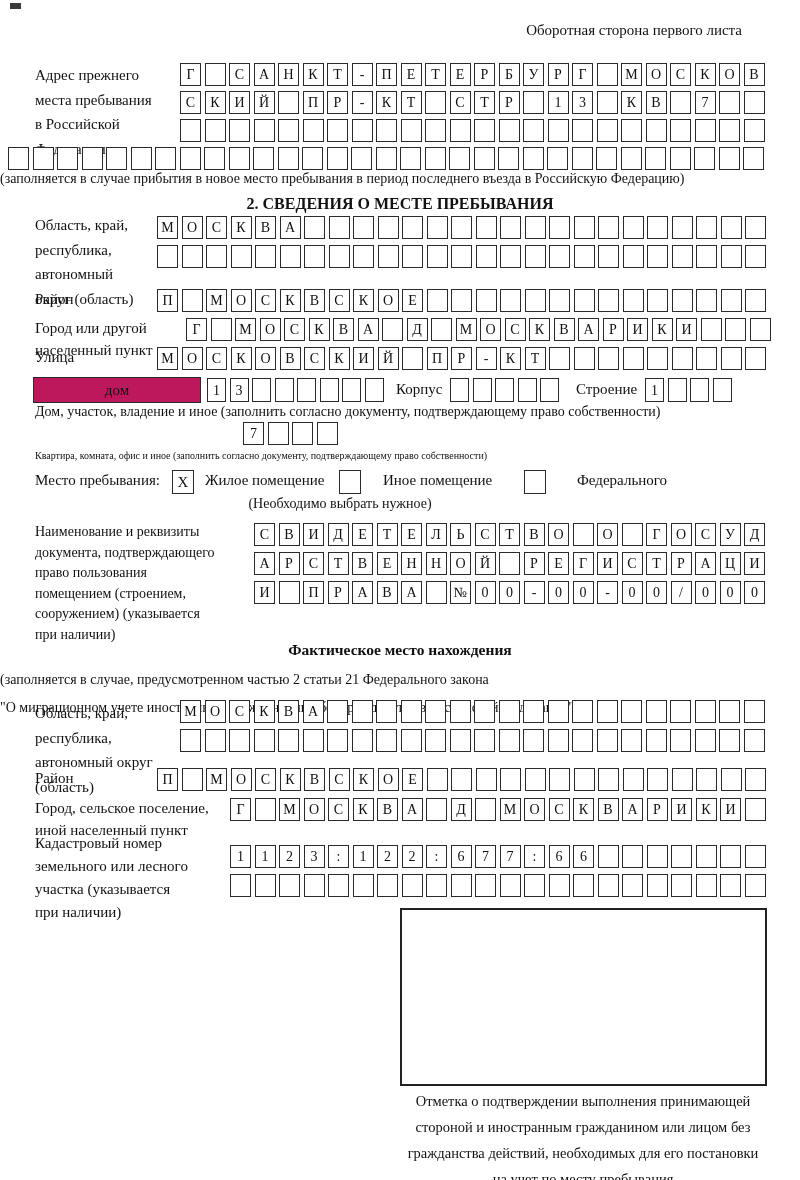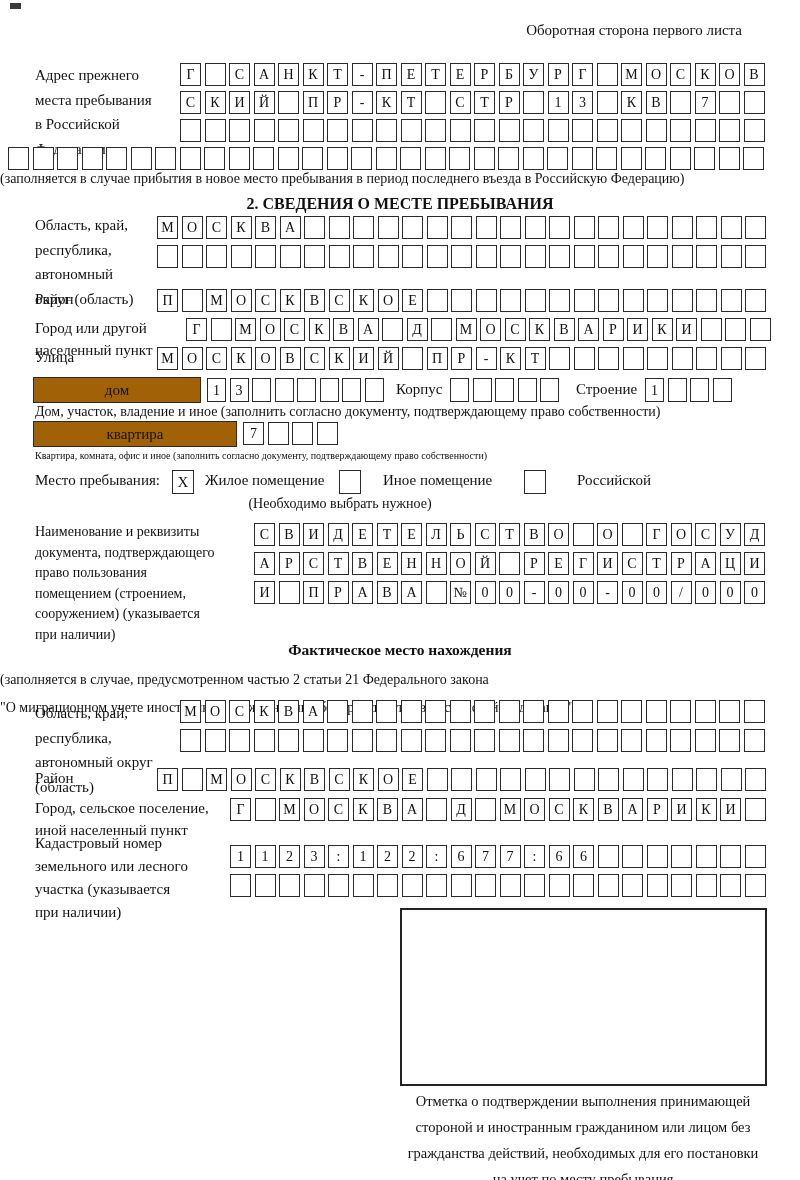--- a/index.html
+++ b/index.html
@@ -15,21 +15,21 @@
   .row{position:absolute;display:flex;}
   .cell{
     box-sizing:border-box;display:inline-flex;align-items:center;justify-content:center;
     width:21px;height:23px;border:1.5px solid #2a2a2a;margin-right:3.5px;
     font-size:14px;line-height:21px;background:#fff;
   }
   .cells-sm .cell{width:19px;height:24px;margin-right:3.5px;}
   .cells-cb .cell{width:22px;height:24px;font-size:15px;}
   .widebox{
     position:absolute;box-sizing:border-box;border:1.5px solid #2a2a2a;
-    display:flex;align-items:center;justify-content:center;font-size:15px;height:26px;background:#a16207;
+    display:flex;align-items:center;justify-content:center;font-size:15px;height:26px;background:#be185d;
   }
   .inline-lbl{position:absolute;font-size:15px;}
   .doc-lbl{position:absolute;font-size:14px;line-height:20.6px;white-space:pre-line;}
   .stamp-box{position:absolute;border:2px solid #222;background:#fff;}
   .stamp-cap{position:absolute;font-size:14.5px;line-height:26px;text-align:center;white-space:pre-line;}
   .corner-mark{position:absolute;left:10px;top:3px;width:11px;height:6px;background:#3a3a3a;}
 </style>
 </head>
 <body>
 
@@ -325,42 +325,41 @@
     </div>
   <div class="inline-lbl" style="left:576px;top:381px;">Строение</div>
   <div class="row cells-sm" style="left:645px;top:378px;">
       <span class="cell">1</span>
       <span class="cell"></span>
       <span class="cell"></span>
       <span class="cell"></span>
     </div>
   <div class="abs" style="left:35px;top:404px;font-size:14px;">Дом, участок, владение и иное (заполнить согласно документу, подтверждающему право собственности)</div>
 
-  <div class="widebox" style="left:33px;top:421px;width:204px;">квартира</div>
   <div class="row" style="left:243px;top:422px;">
       <span class="cell">7</span>
       <span class="cell"></span>
       <span class="cell"></span>
       <span class="cell"></span>
     </div>
   <div class="abs" style="left:35px;top:450px;font-size:10px;">Квартира, комната, офис и иное (заполнить согласно документу, подтверждающему право собственности)</div>
 
   <div class="inline-lbl" style="left:35px;top:472px;font-family:Liberation Serif, serif;">Место пребывания:</div>
   <div class="row cells-cb" style="left:172px;top:470px;">
       <span class="cell">X</span>
     </div>
   <div class="inline-lbl" style="left:205px;top:472px;">Жилое помещение</div>
   <div class="row cells-cb" style="left:339px;top:470px;">
       <span class="cell"></span>
     </div>
   <div class="inline-lbl" style="left:383px;top:472px;">Иное помещение</div>
   <div class="row cells-cb" style="left:524px;top:470px;">
       <span class="cell"></span>
     </div>
-  <div class="inline-lbl" style="left:577px;top:472px;">Российской</div>
+  <div class="inline-lbl" style="left:577px;top:472px;">Федерального</div>
   <div class="abs" style="left:0;top:496px;width:680px;text-align:center;font-size:14px;">(Необходимо выбрать нужное)</div>
 
   <div class="doc-lbl" style="left:35px;top:522px;">Наименование и реквизиты
 документа, подтверждающего
 право пользования
 помещением (строением,
 сооружением) (указывается
 при наличии)</div>
   <div class="row" style="left:254px;top:523px;">
       <span class="cell">С</span>

